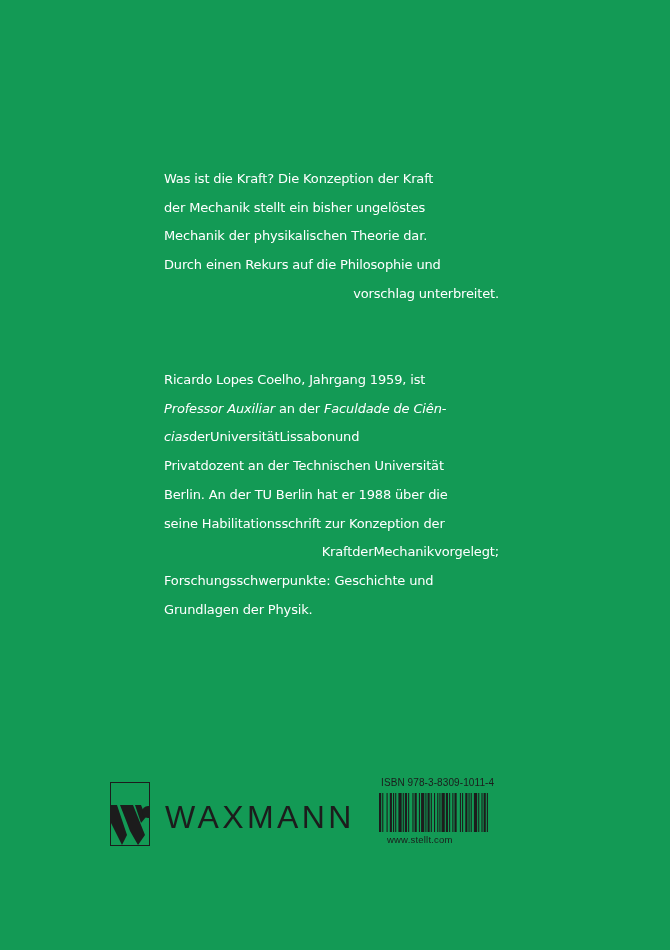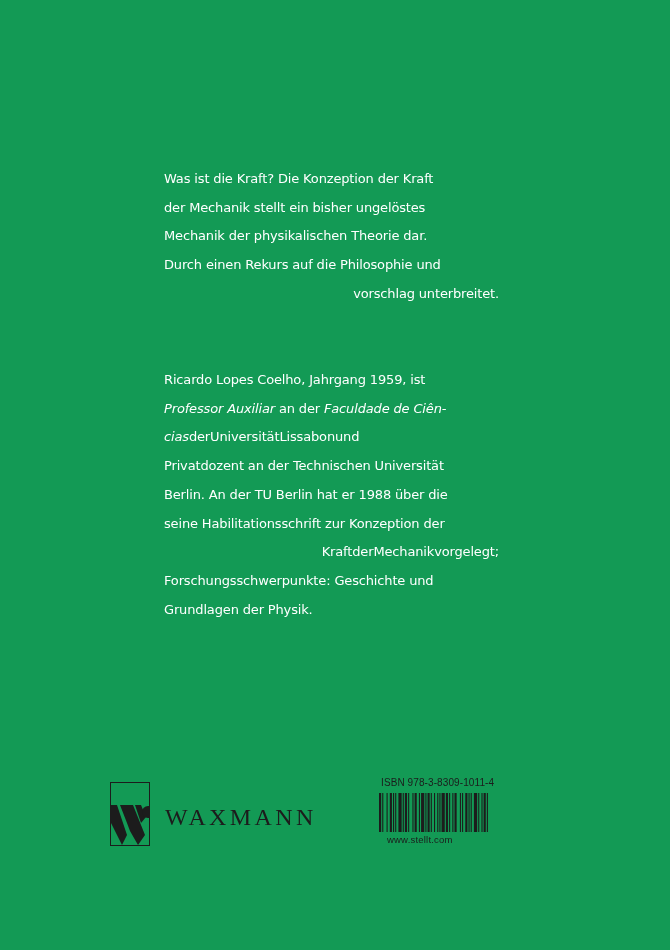--- a/index.html
+++ b/index.html
@@ -28,22 +28,22 @@
   .logo-frame {
     position: absolute;
     left: 110px; top: 782px;
     width: 38px; height: 62px;
     border: 1.5px solid #1c1c1c;
   }
   .logo-frame svg { position: absolute; left: 0; top: 0; }
   .wordmark {
     position: absolute;
     left: 165px; top: 803px;
-    font-family: Liberation Serif, serif;
-    font-size: 24px;
+    font-family: Liberation Sans, sans-serif;
+    font-size: 32px;
     letter-spacing: 3.4px;
     color: #1c1c1c;
     line-height: 28px;
   }
   .isbn {
     position: absolute;
     left: 381px; top: 777px;
     font-family: "Liberation Sans", sans-serif;
     font-size: 10px;
     color: #1c1c1c;

